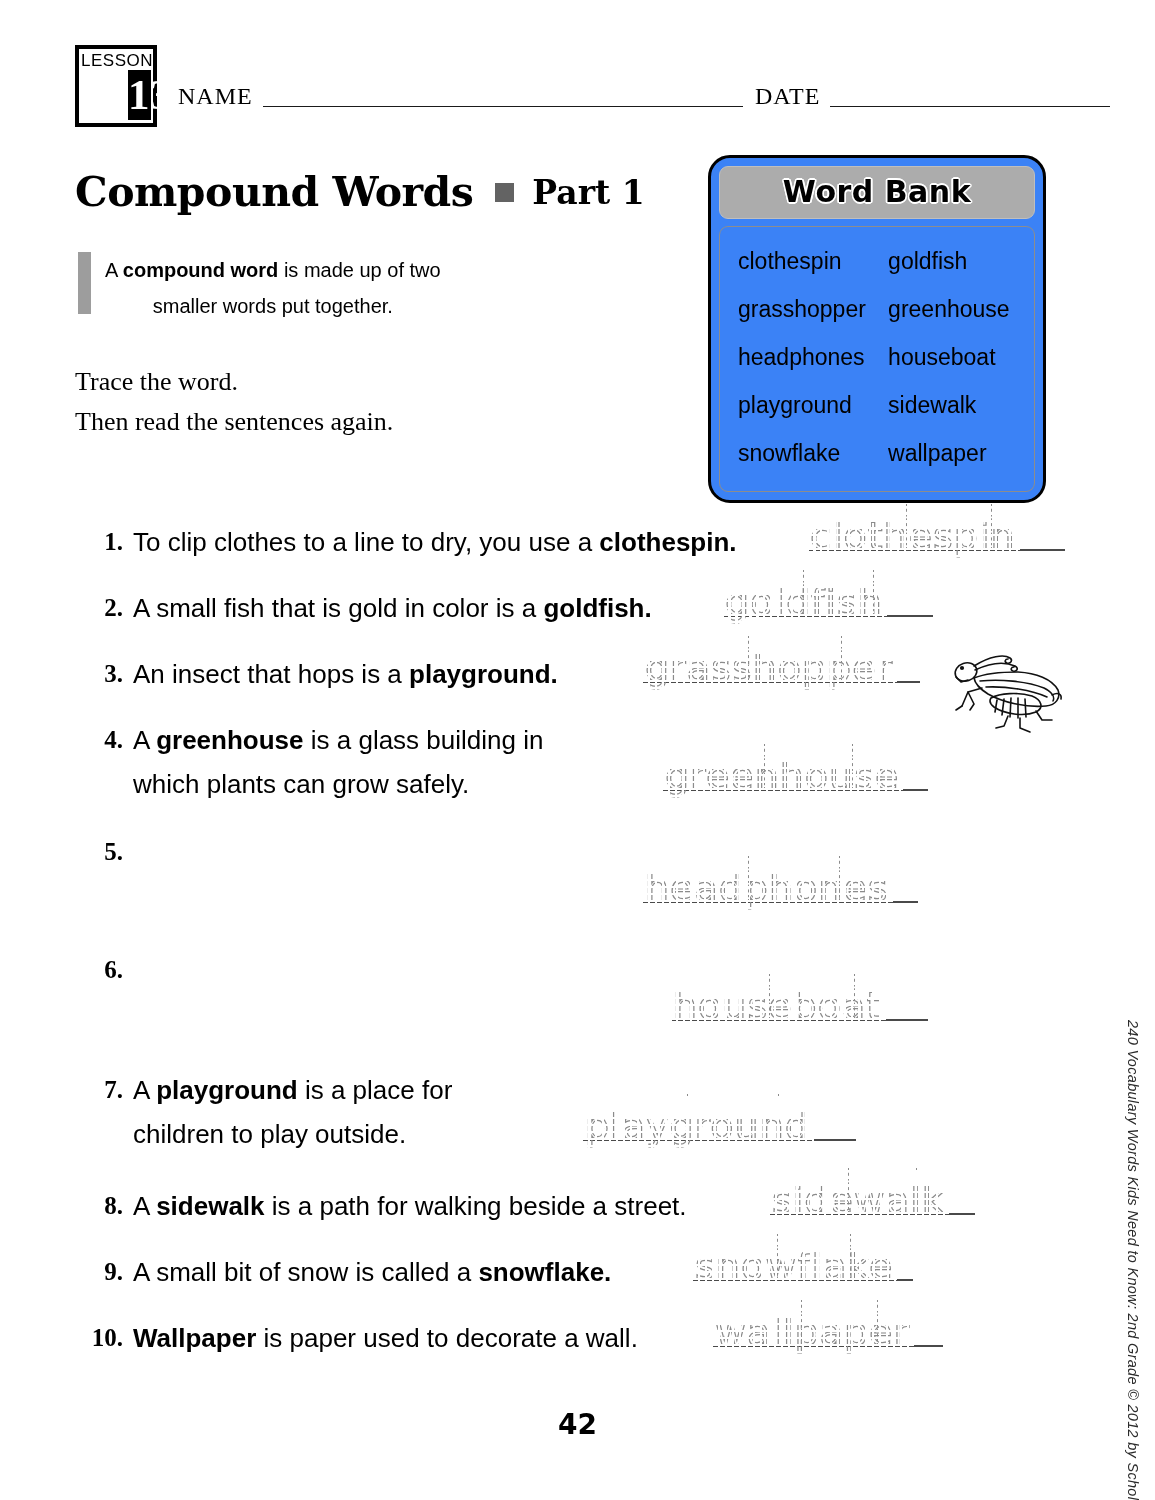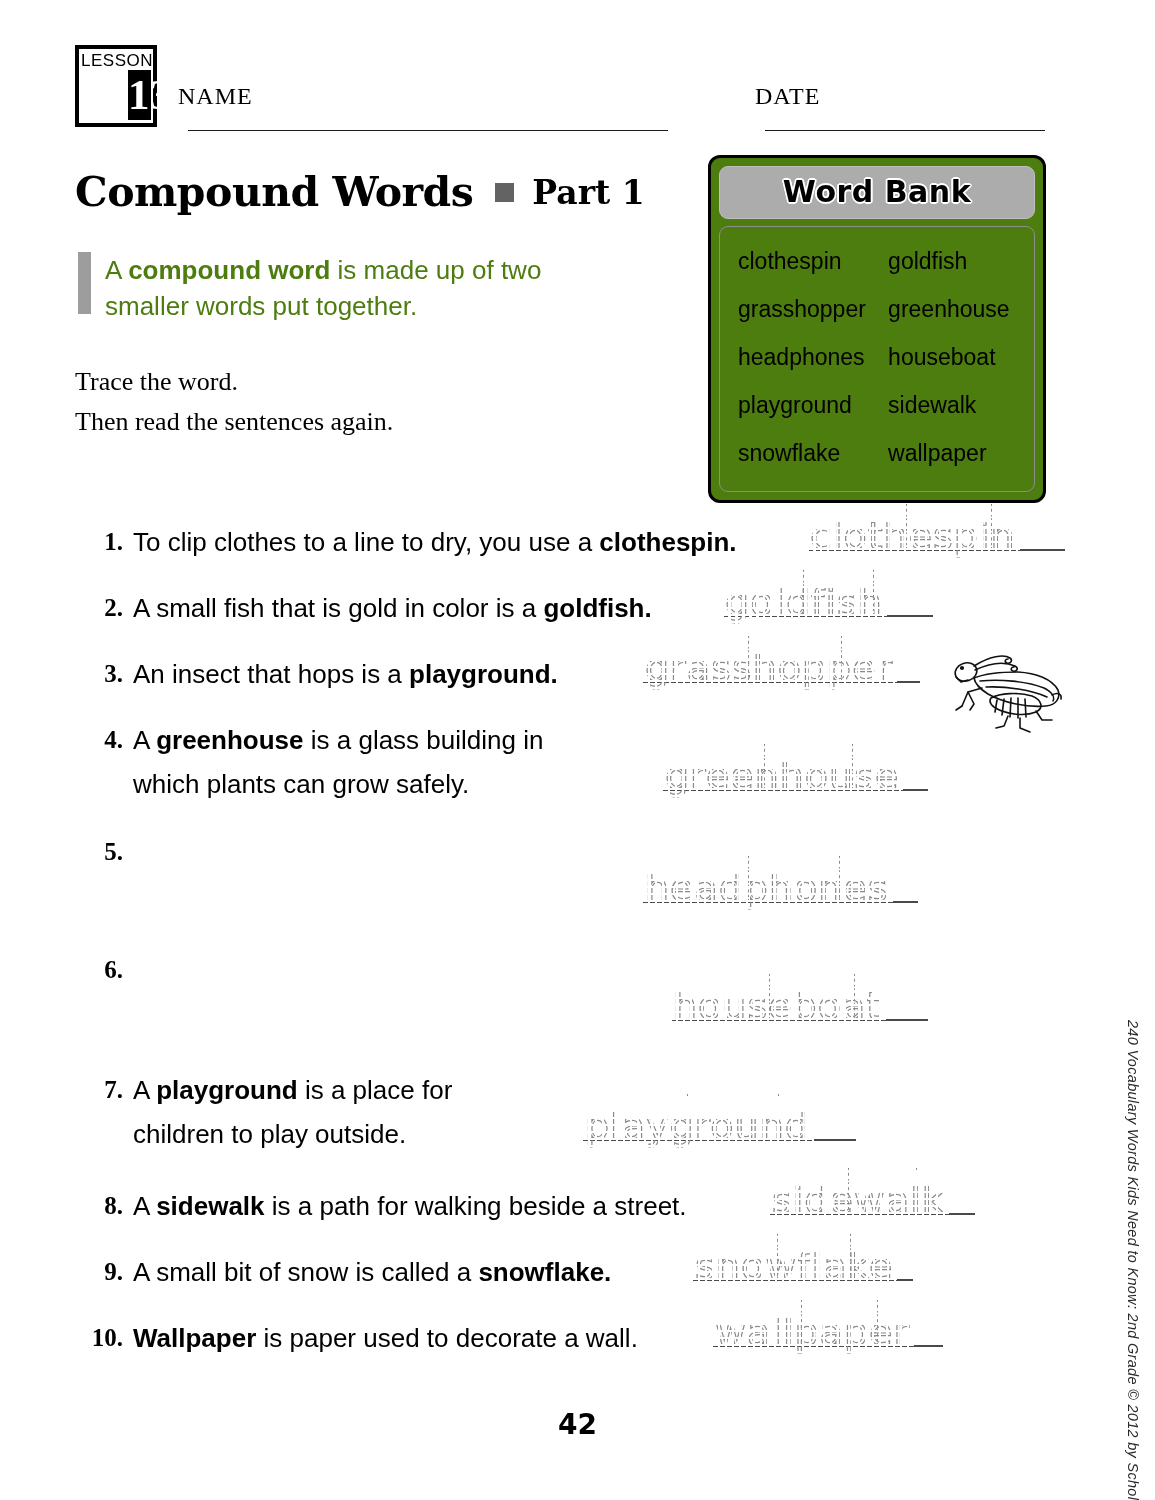--- a/index.html
+++ b/index.html
@@ -52,25 +52,24 @@
     font-family: "Liberation Serif", serif;
     font-weight: bold;
     font-size: 43px;
     line-height: 50px;
     height: 50px;
     margin-left: 47px;
   }
   .field {
     position: absolute;
     display: flex;
-    align-items: flex-start;
+    align-items: center;
     font-family: "Liberation Serif", serif;
     font-size: 24px;
     letter-spacing: 1px;
-    flex-direction: column;
   }
   .field .rule {
     display: inline-block;
     border-bottom: 1.6px solid #1a1a1a;
     margin-left: 10px;
     height: 20px;
   }
   #name-field { left: 103px; top: 38px; }
   #name-field .rule { width: 480px; }
   #date-field { left: 680px; top: 38px; }
@@ -114,45 +113,46 @@
   }
   #definition .gray-bar {
     width: 13px;
     min-width: 13px;
     height: 62px;
     background: #9d9d9d;
     margin-right: 14px;
   }
   #definition .def-text {
     font-family: "Liberation Sans", sans-serif;
-    font-size: 26px;
+    font-size: 20px;
     line-height: 36px;
-    color: #4d7c0f;
+    color: #000000;
+    text-align: center;
   }
   #definition .def-text b { font-weight: bold; }
 
   
   #instructions {
     position: absolute;
     left: 75px;
     top: 362px;
     font-family: "Liberation Serif", serif;
     font-size: 26px;
     line-height: 40px;
   }
 
   
   #word-bank {
     position: absolute;
     left: 708px;
     top: 155px;
     width: 338px;
     border: 3px solid #000;
-    border-radius: 12px;
-    background: #4d7c0f;
+    border-radius: 22px;
+    background: #3b82f6;
     padding: 8px;
     box-sizing: border-box;
   }
   #wb-header {
     background: #acacac;
     border-radius: 9px;
     text-align: center;
     padding: 7px 0 9px;
     border: 1px solid #bfbfbf;
   }

